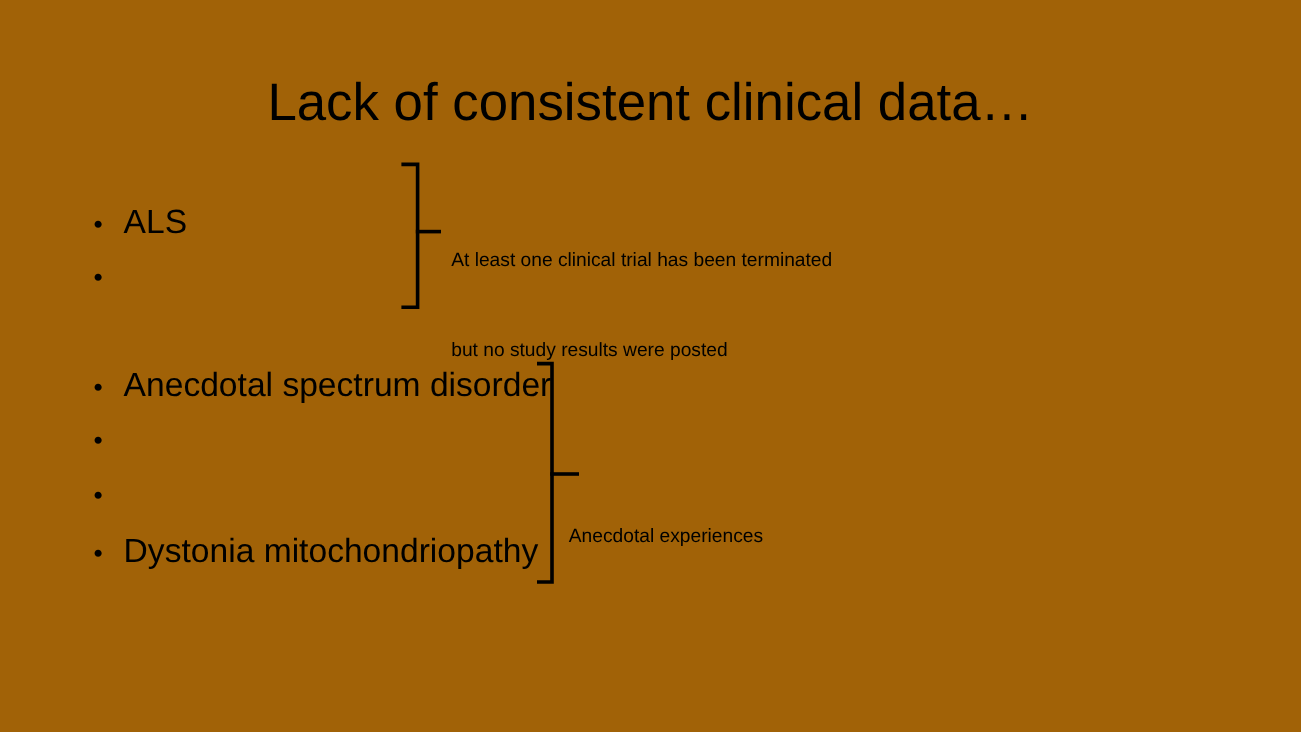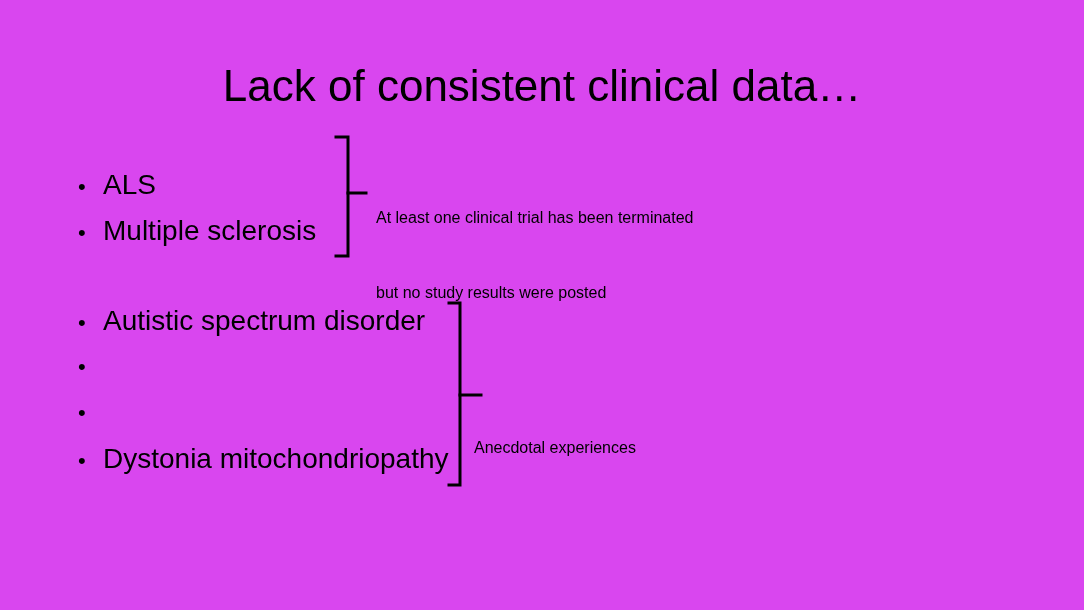--- a/index.html
+++ b/index.html
@@ -11,21 +11,21 @@
     height: 610px;
     background: #ffffff;
     font-family: "Liberation Sans", sans-serif;
     color: #000000;
     overflow: hidden;
   }
   .slide {
     position: relative;
     width: 1084px;
     height: 610px;
-    background: #d946ef;
+    background: #a16207;
   }
 
   
   .slide-title {
     position: absolute;
     left: 0;
     top: 58px;
     width: 1084px;
     text-align: center;
     font-size: 44px;
@@ -99,42 +99,41 @@
 
   <div class="bullet-group group-one">
 
     <div class="bullet-item">
       <span class="bullet-marker">•</span>
       <span class="bullet-text">ALS</span>
     </div>
 
     <div class="bullet-item">
       <span class="bullet-marker">•</span>
-      <span class="bullet-text">Multiple sclerosis</span>
     </div>
 
   </div>
 
   <div class="brace brace-one">
     <svg width="40" height="126" viewBox="0 0 40 126" aria-hidden="true">
       <path d="M 6 3 L 18 3 L 18 122 L 6 122" fill="none" stroke="#000000" stroke-width="3" stroke-linecap="square" stroke-linejoin="miter"></path>
       <path d="M 18 59 L 36 59" fill="none" stroke="#000000" stroke-width="3" stroke-linecap="square"></path>
     </svg>
   </div>
 
   <div class="annotation annotation-one">
     <span class="annotation-line">At least one clinical trial has been terminated</span>
     <span class="annotation-line">but no study results were posted</span>
   </div>
 
   <div class="bullet-group group-two">
 
     <div class="bullet-item">
       <span class="bullet-marker">•</span>
-      <span class="bullet-text">Autistic spectrum disorder</span>
+      <span class="bullet-text">Anecdotal spectrum disorder</span>
     </div>
 
     <div class="bullet-item">
       <span class="bullet-marker">•</span>
     </div>
 
     <div class="bullet-item">
       <span class="bullet-marker">•</span>
     </div>
 

